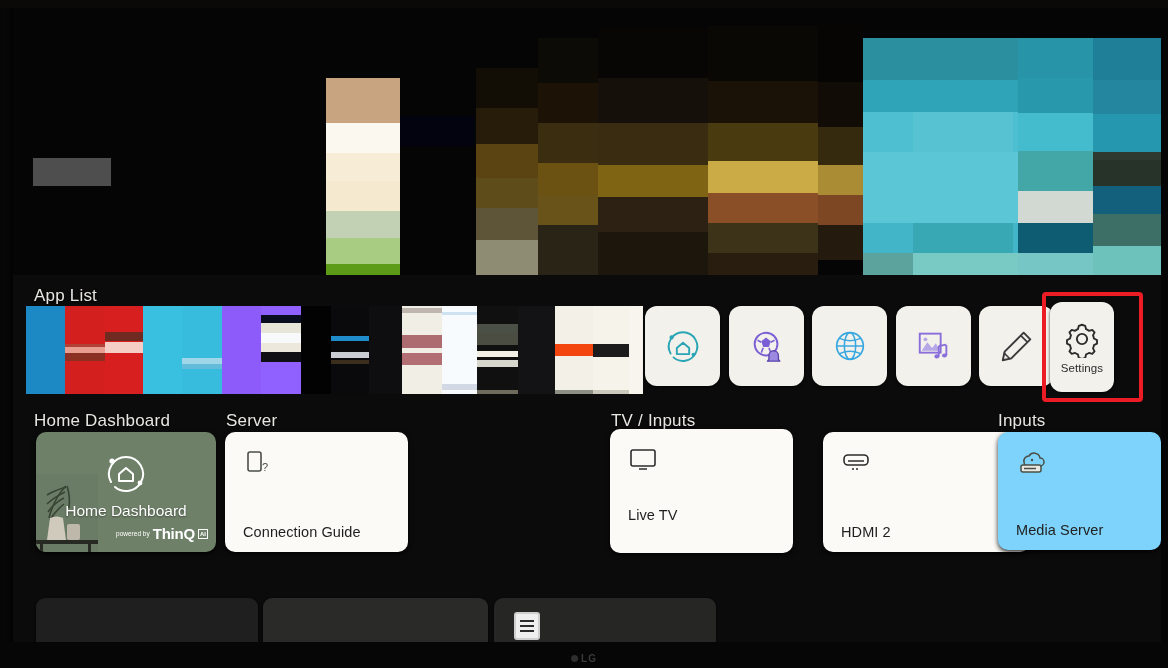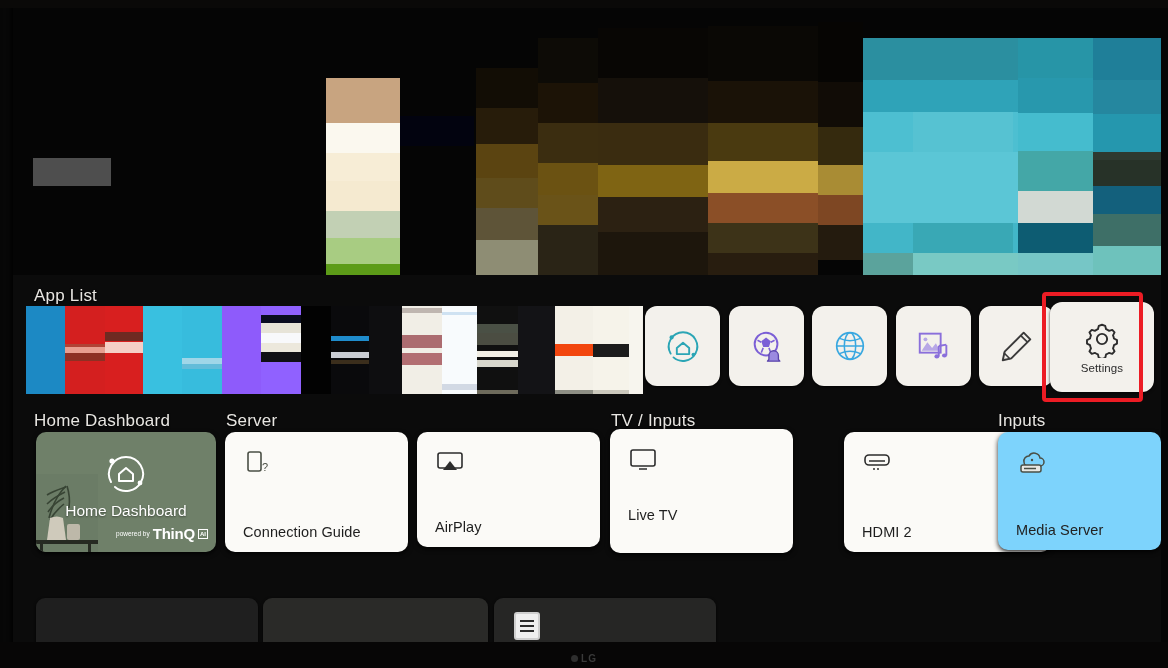--- a/index.html
+++ b/index.html
@@ -331,21 +331,21 @@
               <ellipse cx="31" cy="30" rx="2.6" ry="2.2" fill="#8a6fdb"></ellipse>
             </svg></span>
         </div>
         <div class="app-tile" style="left: 966px;">
           <span class="glyph"><svg viewBox="0 0 40 40">
               <path d="M27 6 l7 7 l-20 20 l-9 2 l2 -9 z" stroke="#3a3a3a" stroke-width="2" fill="none" stroke-linejoin="round"></path>
               <line x1="24" y1="9" x2="31" y2="16" stroke="#3a3a3a" stroke-width="1.8"></line>
               <line x1="6" y1="27" x2="13" y2="34" stroke="#3a3a3a" stroke-width="1.6"></line>
             </svg></span>
         </div>
-        <div class="app-tile" style="left: 1037px; width: 104px; height: 90px; top: -4px;">
+        <div class="app-tile" style="left: 1037px; width: 64px; height: 90px; top: -4px;">
           <span class="glyph"><svg viewBox="0 0 40 40">
               <path d="M20 5 l3.4 1.2 .9 3.5 a11 11 0 0 1 3 1.7 l3.5 -1 2.4 2.6 -1.6 3.2 a11 11 0 0 1 1 3.3 l3.2 1.7 v3.6 l-3.2 1.7 a11 11 0 0 1 -1 3.3 l1.6 3.2 -2.4 2.6 -3.5 -1 a11 11 0 0 1 -3 1.7 l-.9 3.5 -3.4 1.2 -3.4 -1.2 -.9 -3.5 a11 11 0 0 1 -3 -1.7 l-3.5 1 -2.4 -2.6 1.6 -3.2 a11 11 0 0 1 -1 -3.3 l-3.2 -1.7 v-3.6 l3.2 -1.7 a11 11 0 0 1 1 -3.3 l-1.6 -3.2 2.4 -2.6 3.5 1 a11 11 0 0 1 3 -1.7 l.9 -3.5 z" stroke="#2c2c2c" stroke-width="2" fill="none" stroke-linejoin="round"></path>
               <circle cx="20" cy="20" r="5.4" stroke="#2c2c2c" stroke-width="2" fill="none"></circle>
             </svg></span>
           <span class="tile-label">Settings</span>
         </div>
         <div id="settings-highlight" style="left: 1029px; top: -14px; width: 101px; height: 110px; border-color: rgb(236, 28, 36);"></div>
       </div>
 
     <div class="row-title" style="left:21px; top:403px;">Home Dashboard</div>
@@ -386,37 +386,30 @@
     </div>
 
     <div class="card" style="left:212px; top:424px; width:183px; height:120px;">
       <svg class="card-icon" viewBox="0 0 30 30">
         <rect x="5" y="4" width="13" height="19" rx="2" stroke="#4a4f45" stroke-width="1.6" fill="none"></rect>
         <text x="19" y="23" font-size="11" fill="#4a4f45" font-family="Liberation Sans, sans-serif">?</text>
       </svg>
       <div class="card-label">Connection Guide</div>
     </div>
 
-    <div class="card" style="left:404px; top:424px; width:183px; height:115px;">
-      <svg class="card-icon" viewBox="0 0 30 30">
-        <rect x="3" y="5" width="24" height="15" rx="2" stroke="#2c2c2c" stroke-width="1.6" fill="none"></rect>
-        <path d="M15 13 l7 9 h-14 z" fill="#2c2c2c"></path>
-      </svg>
-      <div class="card-label">AirPlay</div>
-    </div>
 
     <div class="card" style="left:597px; top:421px; width:183px; height:124px;">
       <svg class="card-icon" viewBox="0 0 30 30">
         <rect x="3" y="5" width="24" height="16" rx="2" stroke="#2c2c2c" stroke-width="1.6" fill="none"></rect>
         <line x1="11" y1="24" x2="19" y2="24" stroke="#2c2c2c" stroke-width="1.6"></line>
       </svg>
       <div class="card-label" style="bottom:30px;">Live TV</div>
     </div>
 
-    <div class="card" style="left:831px; top:424px; width:207px; height:120px;">
+    <div class="card" style="left:810px; top:424px; width:207px; height:120px;">
       <svg class="card-icon" viewBox="0 0 30 30">
         <rect x="3" y="7" width="24" height="10" rx="4" stroke="#2c2c2c" stroke-width="1.6" fill="none"></rect>
         <line x1="7" y1="13" x2="23" y2="13" stroke="#2c2c2c" stroke-width="1.4"></line>
         <circle cx="12" cy="21" r="1" fill="#2c2c2c"></circle>
         <circle cx="16" cy="21" r="1" fill="#2c2c2c"></circle>
       </svg>
       <div class="card-label">HDMI 2</div>
     </div>
 
     <div class="card dim" style="left:985px; top:424px; width:163px; height:118px;">

